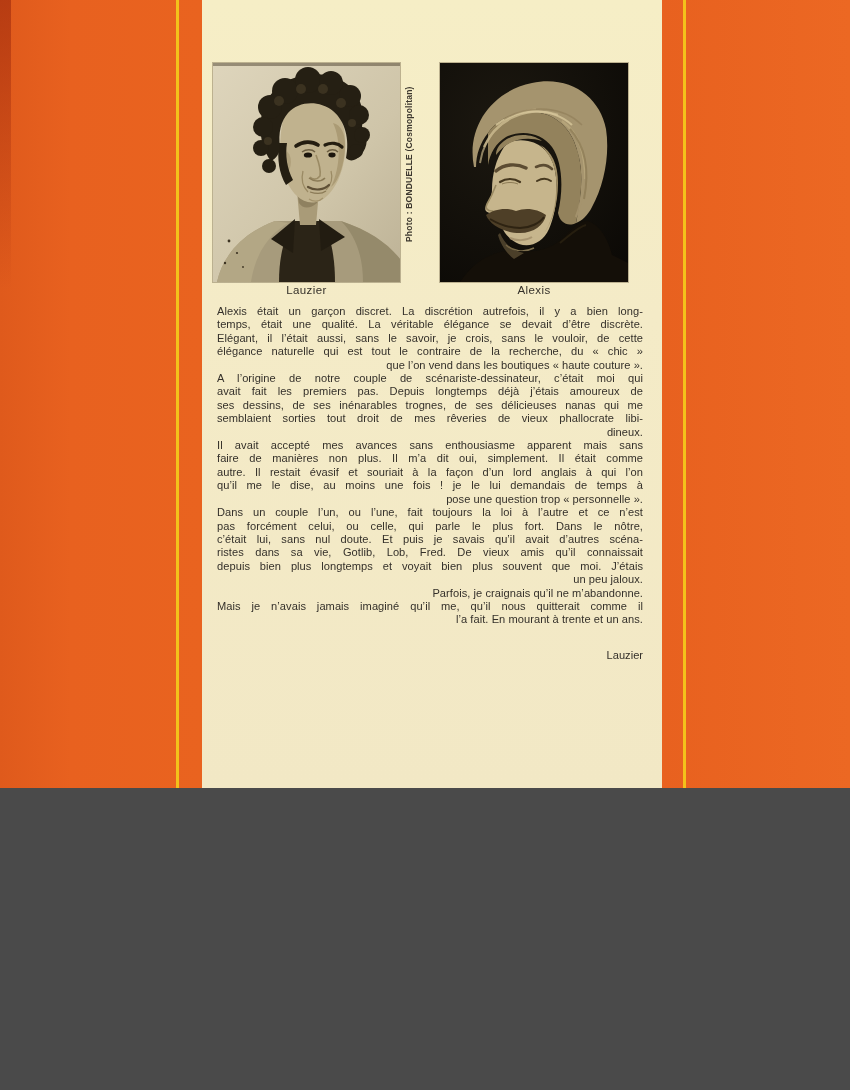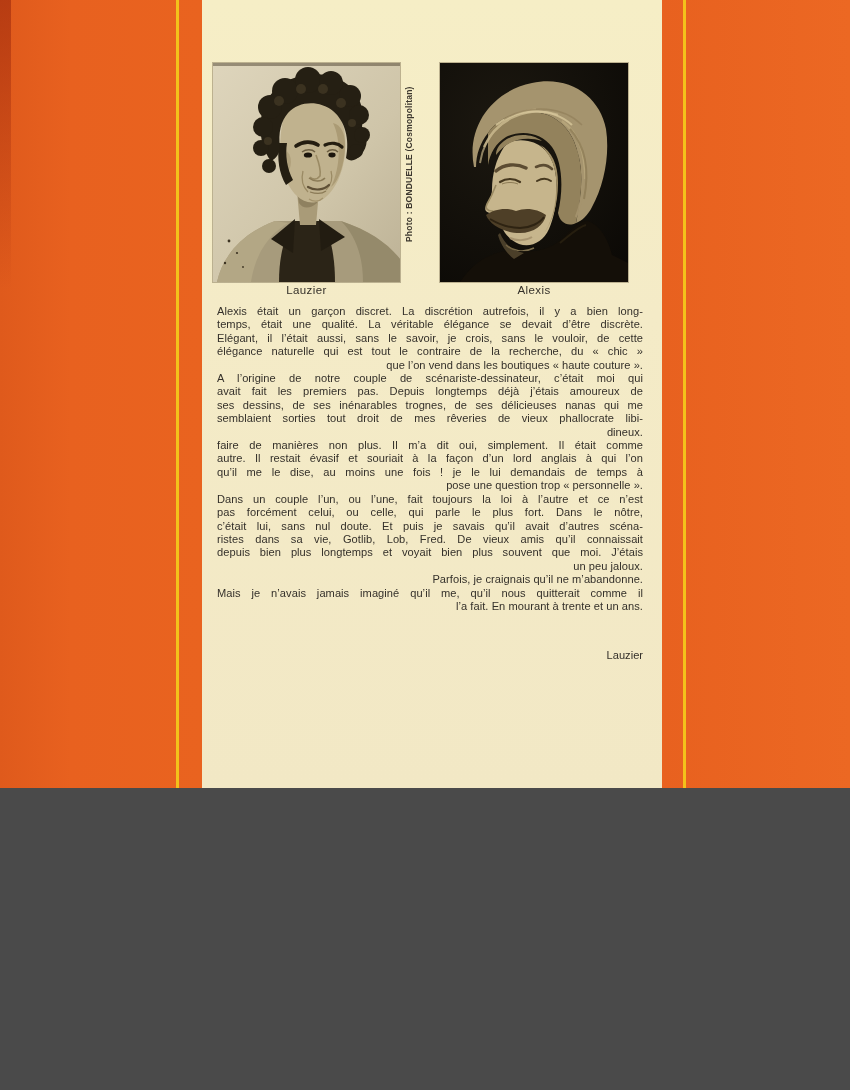--- a/index.html
+++ b/index.html
@@ -167,20 +167,21 @@
     <div class="ln">Alexis était un garçon discret. La discrétion autrefois, il y a bien long-</div>
     <div class="ln">temps, était une qualité. La véritable élégance se devait d’être discrète.</div>
     <div class="ln">Elégant, il l’était aussi, sans le savoir, je crois, sans le vouloir, de cette</div>
     <div class="ln">élégance naturelle qui est tout le contraire de la recherche, du « chic »</div>
     <div class="ln end">que l’on vend dans les boutiques « haute couture ».</div>
     <div class="ln">A l’origine de notre couple de scénariste-dessinateur, c’était moi qui</div>
     <div class="ln">avait fait les premiers pas. Depuis longtemps déjà j’étais amoureux de</div>
     <div class="ln">ses dessins, de ses inénarables trognes, de ses délicieuses nanas qui me</div>
     <div class="ln">semblaient sorties tout droit de mes rêveries de vieux phallocrate libi-</div>
     <div class="ln end">dineux.</div>
+    <div class="ln">Il avait accepté mes avances sans enthousiasme apparent mais sans</div>
     <div class="ln">faire de manières non plus. Il m’a dit oui, simplement. Il était comme</div>
     <div class="ln">autre. Il restait évasif et souriait à la façon d’un lord anglais à qui l’on</div>
     <div class="ln">qu’il me le dise, au moins une fois ! je le lui demandais de temps à</div>
     <div class="ln end">pose une question trop « personnelle ».</div>
     <div class="ln">Dans un couple l’un, ou l’une, fait toujours la loi à l’autre et ce n’est</div>
     <div class="ln">pas forcément celui, ou celle, qui parle le plus fort. Dans le nôtre,</div>
     <div class="ln">c’était lui, sans nul doute. Et puis je savais qu’il avait d’autres scéna-</div>
     <div class="ln">ristes dans sa vie, Gotlib, Lob, Fred. De vieux amis qu’il connaissait</div>
     <div class="ln">depuis bien plus longtemps et voyait bien plus souvent que moi. J’étais</div>
     <div class="ln end">un peu jaloux.</div>

